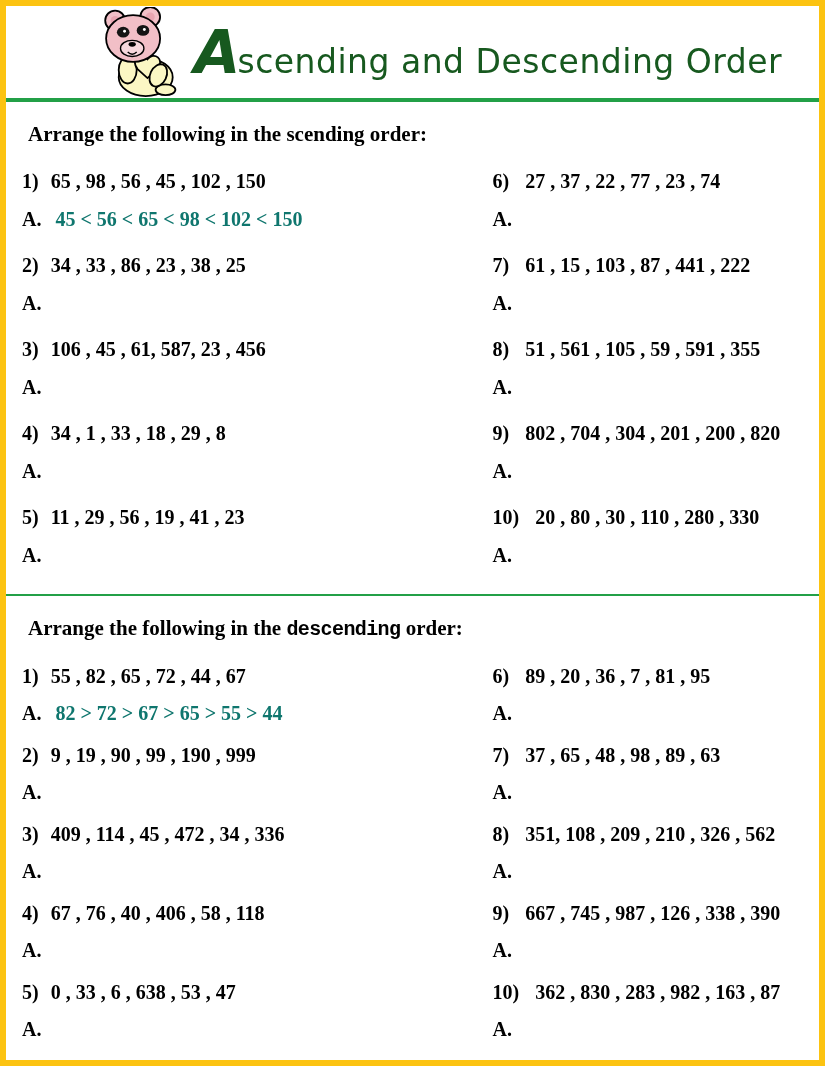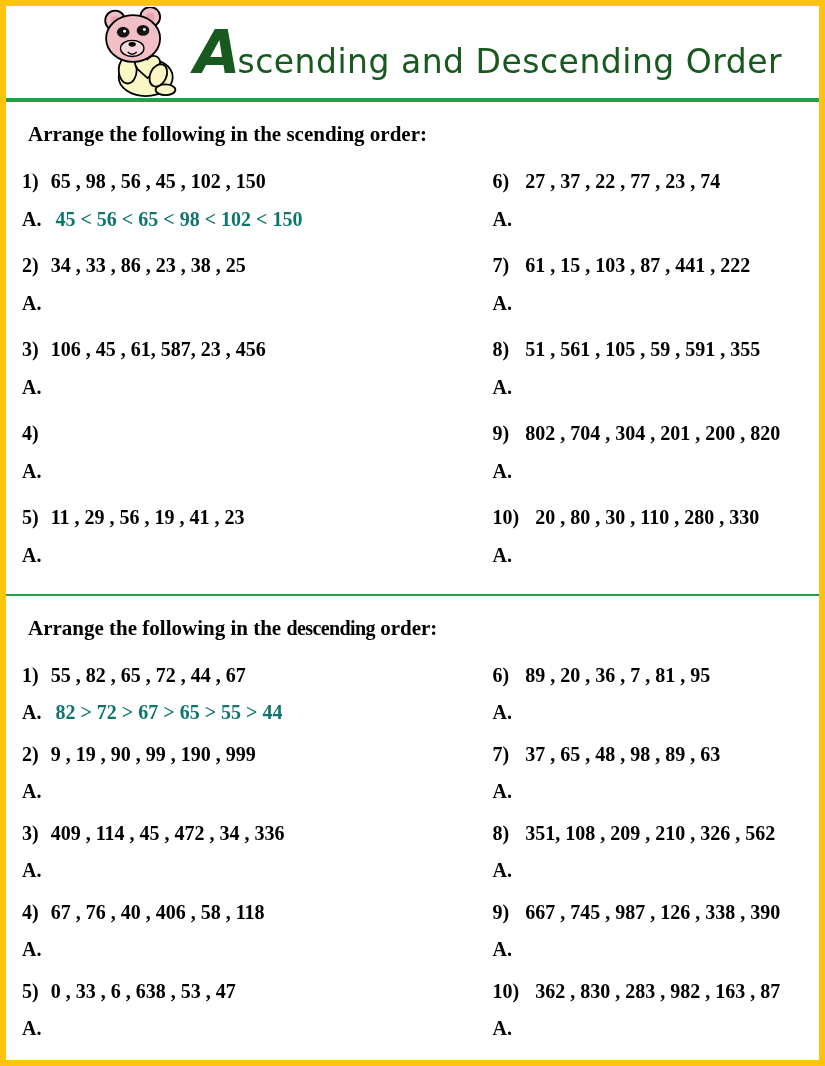--- a/index.html
+++ b/index.html
@@ -21,21 +21,21 @@
   .title .initial{
     font-size:60px;font-style:italic;font-weight:600;
     margin-right:-3px;letter-spacing:0;
   }
   
   .section{padding:0 10px 0 16px;}
   .sec-head{
     font-size:21px;font-weight:bold;margin:20px 0 24px 6px;line-height:1.15;
   }
   .sec-head .kw-sans{
-    font-family:Liberation Serif, serif;font-size:20px;letter-spacing:-.6px;
+    font-family:Liberation Mono, monospace;font-size:20px;letter-spacing:-.6px;
   }
   .columns{display:grid;grid-template-columns:57% 43%;}
   .col-right{padding-left:22px;}
   .problem{margin-bottom:23px;}
   .sec-desc .problem{margin-bottom:19px;}
   .q-line{font-size:20px;font-weight:bold;display:flex;gap:12px;line-height:1.15;}
   .col-right .q-line{gap:16px;}
   .q-num{flex:0 0 auto;}
   .a-line{font-size:20px;font-weight:bold;margin-top:15px;display:flex;gap:14px;line-height:1.15;}
   .sec-desc .a-line{margin-top:14px;}
@@ -104,20 +104,21 @@
             </div>
           <div class="a-line">
               <span class="a-label">A.</span>
               <span class="answer"></span>
             </div>
         </div>
 
         <div class="problem">
           <div class="q-line">
               <span class="q-num">4)</span>
+              <span class="q-seq">34 ,  1 ,  33 ,  18 ,  29 ,  8</span>
             </div>
           <div class="a-line">
               <span class="a-label">A.</span>
               <span class="answer"></span>
             </div>
         </div>
 
         <div class="problem">
           <div class="q-line">
               <span class="q-num">5)</span>

